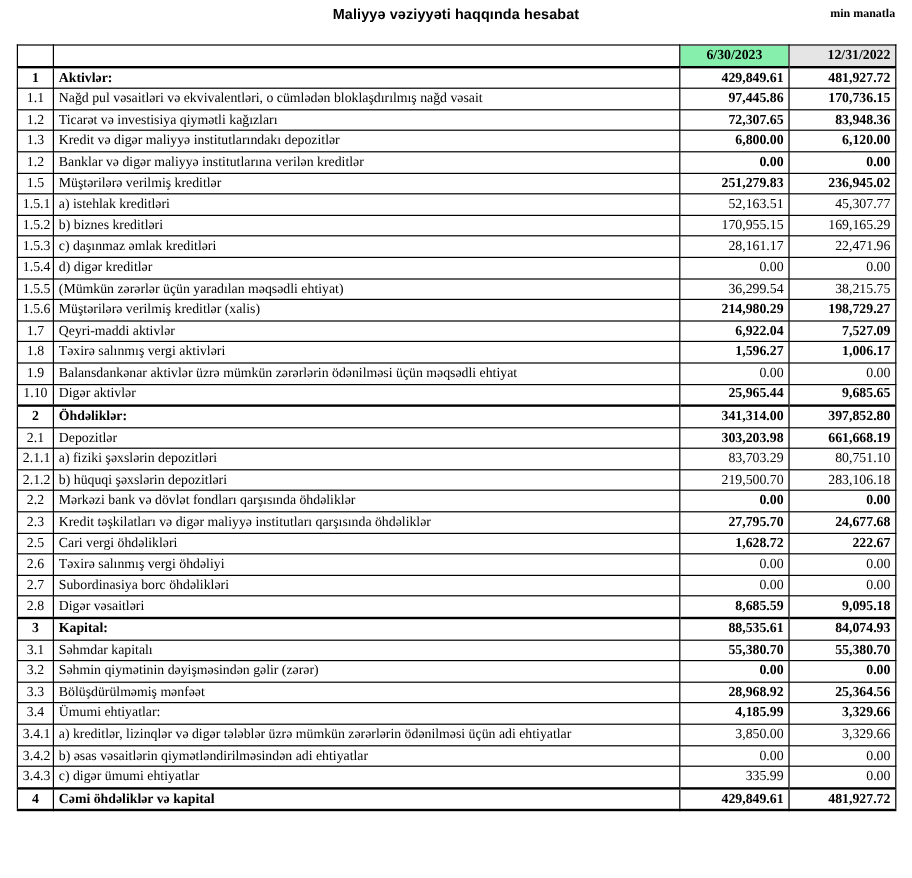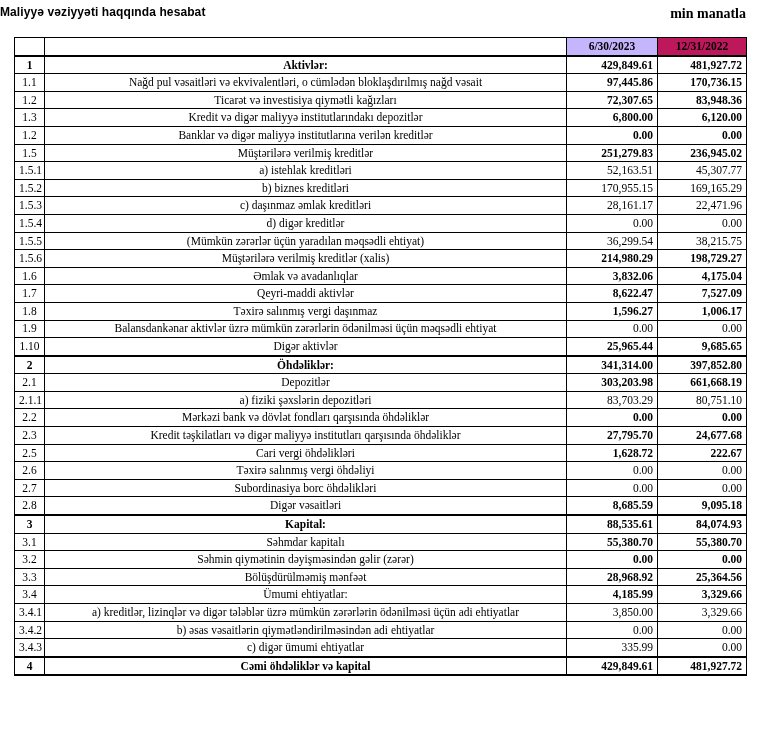--- a/index.html
+++ b/index.html
@@ -11,32 +11,33 @@
     font-family: "Liberation Serif", serif;
     color: #000000;
   }
   .page {
     width: 760px;
     height: 732px;
     position: relative;
     overflow: hidden;
   }
   .doc-title {
+    text-align: center;
     font-family: "Liberation Sans", sans-serif;
     font-weight: bold;
     font-size: 12px;
     padding-top: 5px;
     letter-spacing: 0.1px;
   }
   .unit-note {
     position: absolute;
     right: 14px;
     top: 6px;
     font-weight: bold;
-    font-size: 14px;
+    font-size: 10px;
   }
   table.fin {
     position: absolute;
     left: 14px;
     top: 37px;
     width: 732px;
     border-collapse: collapse;
     table-layout: fixed;
     font-size: 11.5px;
   }
@@ -50,21 +51,21 @@
     padding: 0 4px;
     overflow: hidden;
     white-space: nowrap;
     line-height: 1.1;
     vertical-align: middle;
   }
   table.fin { border: 1px solid #000; border-bottom: 2px solid #000; }
   thead th { font-weight: bold; text-align: center; font-size: 11.5px; }
   thead tr { border-bottom: 2px solid #000; }
   td.num { text-align: center; }
-  td.lab { text-align: center; }
+  td.lab { text-align: left; }
   td.val { text-align: right; }
   .b { font-weight: bold; }
   tr.thick-top td { border-top: 2px solid #000; }
 </style>
 </head>
 <body>
 
 <div class="page">
 
   <div class="doc-title">Maliyyə vəziyyəti haqqında hesabat</div>
@@ -75,22 +76,22 @@
     <colgroup>
       <col class="c-num">
         <col class="c-desc">
         <col class="c-v1">
         <col class="c-v2">
     </colgroup>
     <thead>
       <tr>
         <th></th>
         <th></th>
-        <th class="col-head" style="background: #c4b5fd; margin-top: 40px;">6/30/2023</th>
-        <th class="col-head" style="background: #be185d;">12/31/2022</th>
+        <th class="col-head" style="background: #86efac; margin-top: 40px;">6/30/2023</th>
+        <th class="col-head" style="background: #e5e5e5; text-align: right;">12/31/2022</th>
       </tr>
     </thead>
     <tbody>
         <tr class="thick-top">
       <td class="num b">1</td>
       <td class="lab b">Aktivlər:</td>
       <td class="val b">429,849.61</td>
       <td class="val b">481,927.72</td>
     </tr>
         <tr>
@@ -153,34 +154,28 @@
       <td class="val">36,299.54</td>
       <td class="val">38,215.75</td>
     </tr>
         <tr>
       <td class="num">1.5.6</td>
       <td class="lab">Müştərilərə verilmiş kreditlər (xalis)</td>
       <td class="val b">214,980.29</td>
       <td class="val b">198,729.27</td>
     </tr>
         <tr>
-      <td class="num">1.6</td>
-      <td class="lab">Əmlak və avadanlıqlar</td>
-      <td class="val b">3,832.06</td>
-      <td class="val b">4,175.04</td>
-    </tr>
-        <tr>
       <td class="num">1.7</td>
       <td class="lab">Qeyri-maddi aktivlər</td>
-      <td class="val b">8,622.47</td>
+      <td class="val b">6,922.04</td>
       <td class="val b">7,527.09</td>
     </tr>
         <tr>
       <td class="num">1.8</td>
-      <td class="lab">Təxirə salınmış vergi daşınmaz</td>
+      <td class="lab">Təxirə salınmış vergi aktivləri</td>
       <td class="val b">1,596.27</td>
       <td class="val b">1,006.17</td>
     </tr>
         <tr>
       <td class="num">1.9</td>
       <td class="lab">Balansdankənar aktivlər üzrə mümkün zərərlərin ödənilməsi üçün məqsədli ehtiyat</td>
       <td class="val">0.00</td>
       <td class="val">0.00</td>
     </tr>
         <tr>
@@ -201,20 +196,26 @@
       <td class="val b">303,203.98</td>
       <td class="val b">661,668.19</td>
     </tr>
         <tr>
       <td class="num">2.1.1</td>
       <td class="lab">a) fiziki şəxslərin depozitləri</td>
       <td class="val">83,703.29</td>
       <td class="val">80,751.10</td>
     </tr>
         <tr>
+      <td class="num">2.1.2</td>
+      <td class="lab">b) hüquqi şəxslərin depozitləri</td>
+      <td class="val">219,500.70</td>
+      <td class="val">283,106.18</td>
+    </tr>
+        <tr>
       <td class="num">2.2</td>
       <td class="lab">Mərkəzi bank və dövlət fondları qarşısında öhdəliklər</td>
       <td class="val b">0.00</td>
       <td class="val b">0.00</td>
     </tr>
         <tr>
       <td class="num">2.3</td>
       <td class="lab">Kredit təşkilatları və digər maliyyə institutları qarşısında öhdəliklər</td>
       <td class="val b">27,795.70</td>
       <td class="val b">24,677.68</td>

